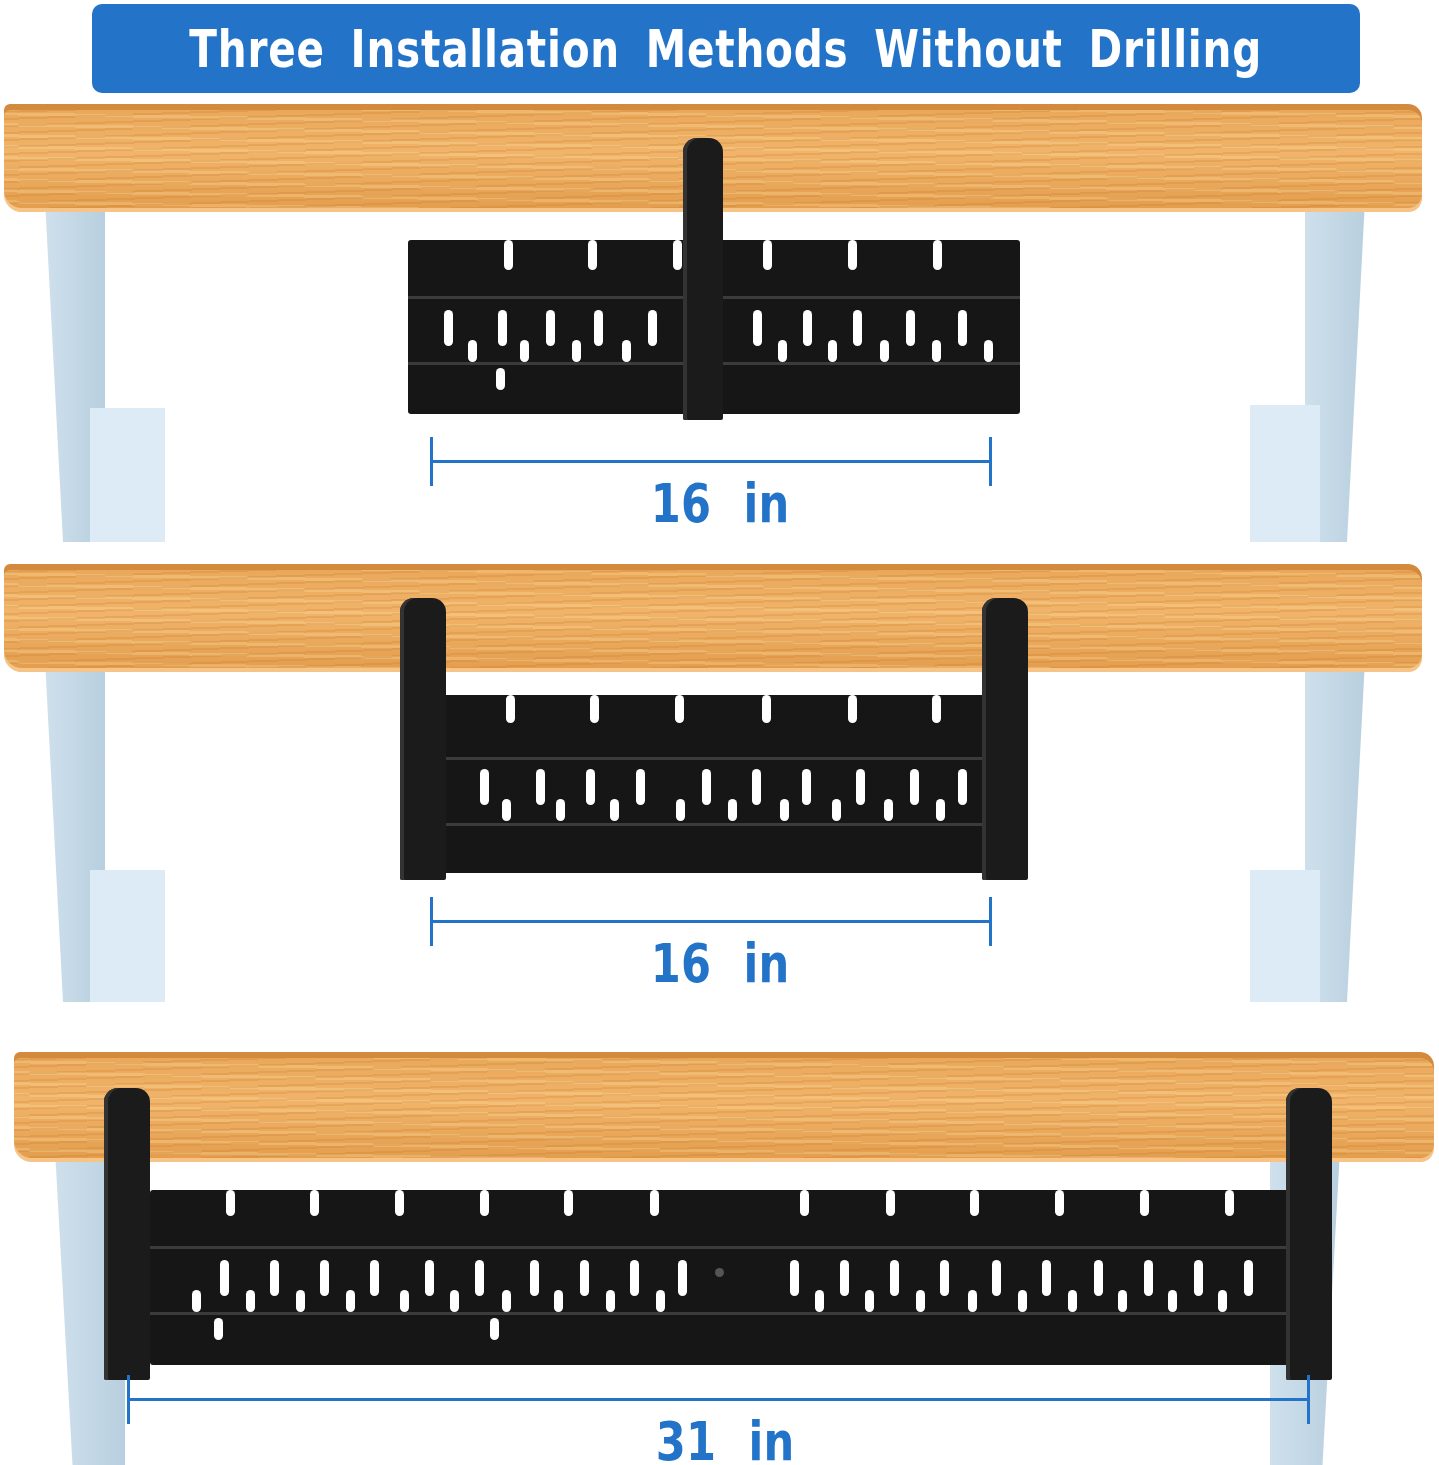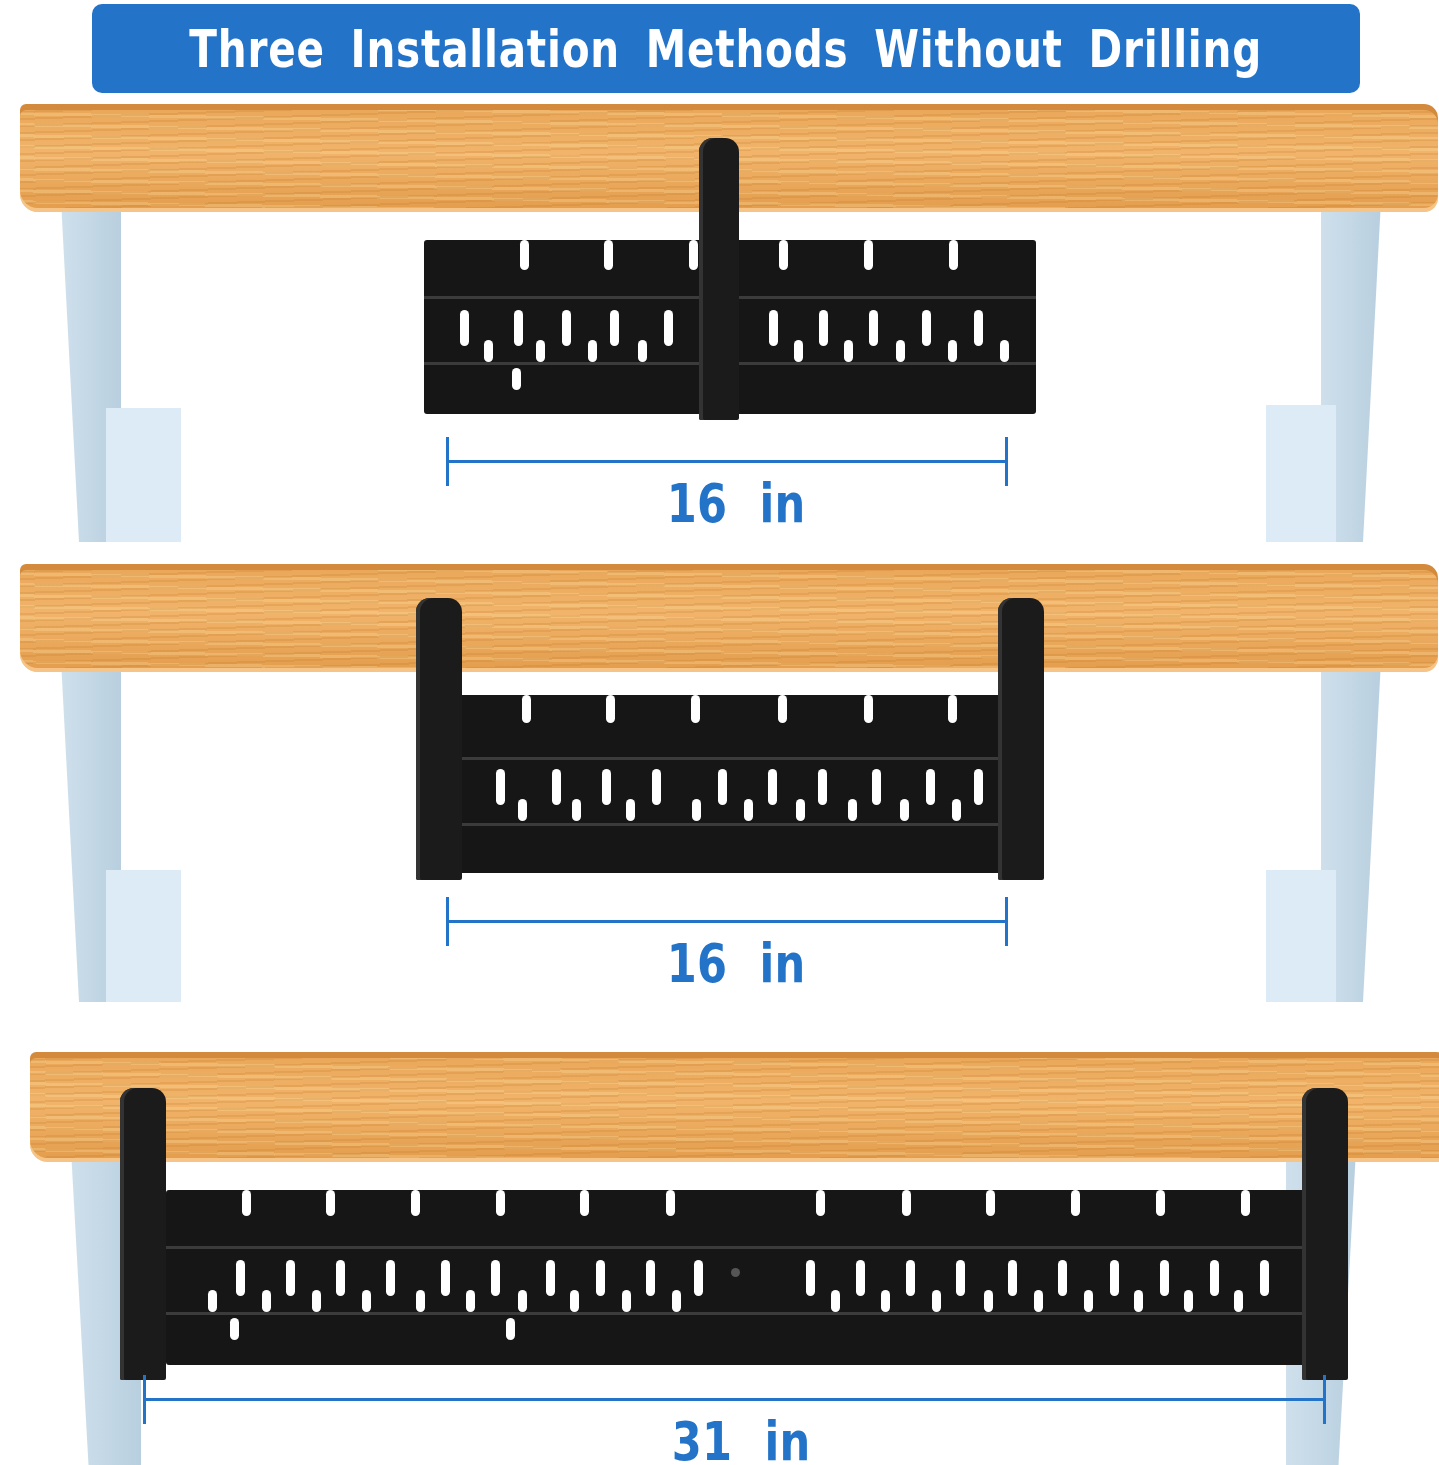--- a/index.html
+++ b/index.html
@@ -1,19 +1,19 @@
 <!DOCTYPE html>
 <html><head>
 <meta charset="utf-8">
 <style>
   html,body{margin:0;padding:0;background:#fff;}
   body{width:1439px;height:1465px;position:relative;overflow:hidden;font-family:"Liberation Sans",sans-serif;}
   .banner{position:absolute;left:92px;top:4px;width:1268px;height:89px;background:#2374c8;border-radius:10px;display:flex;align-items:center;justify-content:center;}
   .banner span{color:#fff;font-family:"DejaVu Sans",sans-serif;font-weight:bold;font-size:52px;letter-spacing:1px;word-spacing:14px;transform:scaleX(0.78);white-space:nowrap;}
-  .panel{position:absolute;left:16px;width:1137px;}
+  .panel{position:absolute;left:0;width:1137px;}
   .desk{position:absolute;height:108px;border-radius:6px 14px 14px 18px;
     background:
       repeating-linear-gradient(178deg, rgba(180,110,30,0.18) 0 2px, transparent 2px 7px),
       repeating-linear-gradient(181deg, rgba(255,230,170,0.25) 0 3px, transparent 3px 11px),
       linear-gradient(180deg,#e9a658 0%,#f1b46a 45%,#e39c4c 100%);
     box-shadow:0 6px 0 #d38a3c inset, 0 -4px 0 #f5c486 inset;}
   .leg{position:absolute;background:linear-gradient(90deg,#cfe0ec,#b8cfdf);}
   .leg-inner{position:absolute;background:#dcebf5;}
   .tray{position:absolute;background:#161616;border-radius:3px;overflow:hidden;}
   .tray .lip{position:absolute;left:0;right:0;height:3px;background:#3b3b3b;}

